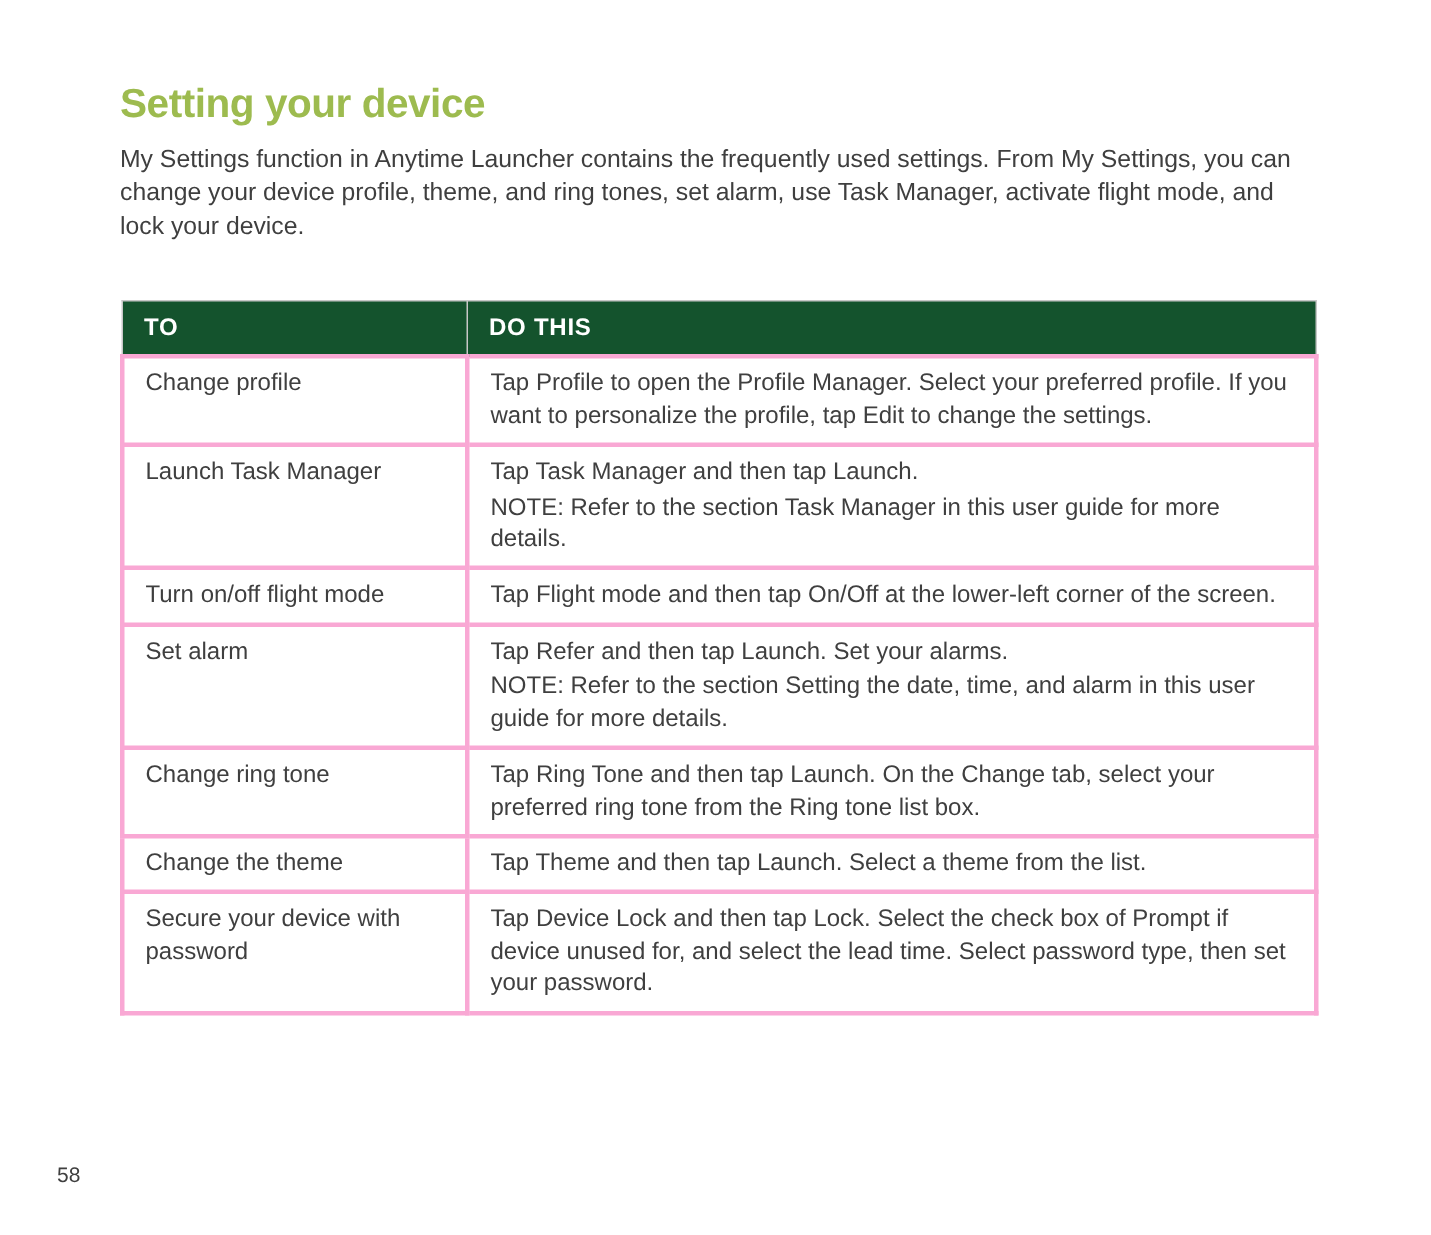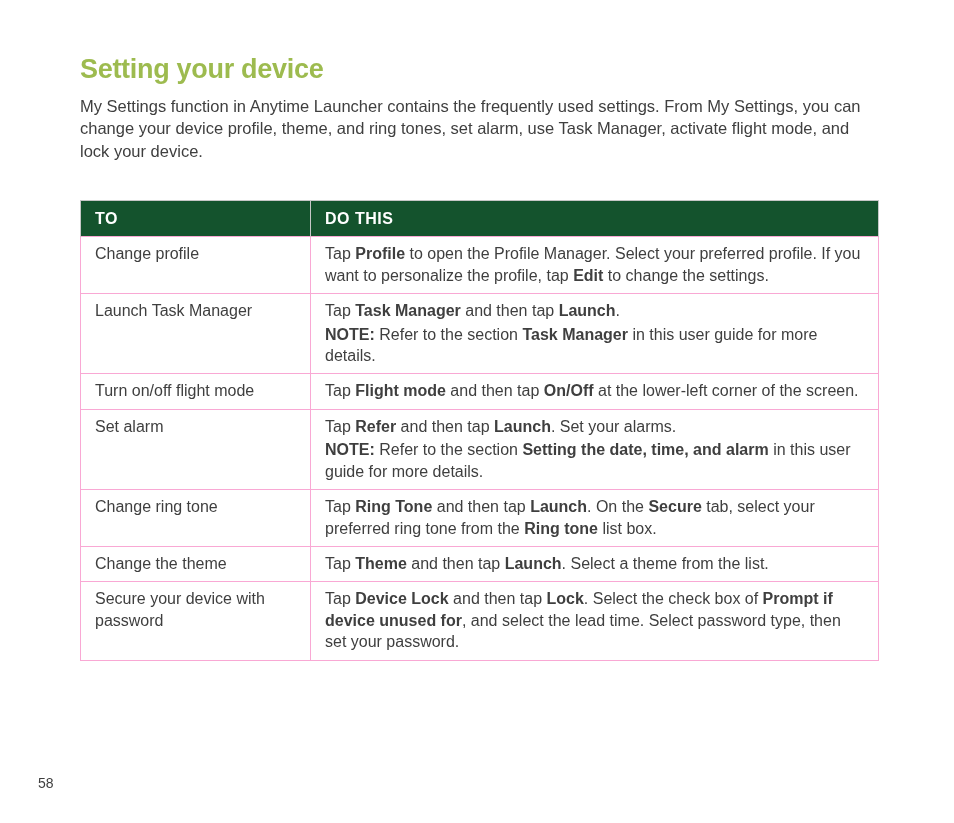--- a/index.html
+++ b/index.html
@@ -34,29 +34,29 @@
     background: #14532d;
     color: #ffffff;
     font-weight: bold;
     text-align: left;
     padding: 7px 14px 7px 14px;
     border: 1px solid #c7c7c7;
     border-bottom: none;
     letter-spacing: 0.5px;
   }
   table.settings td {
-    border: 1px solid #f9a8d4;
+    border: 3px solid #f9a8d4;
     padding: 6px 14px 7px 14px;
     vertical-align: top;
     color: #3f3f3f;
   }
   table.settings td.col-to {
     width: 230px;
   }
-  .bold { font-weight: bold; }
+  .bold { font-weight: normal; }
   .page-num {
     position: absolute;
     bottom: 32px;
     left: 38px;
     font-size: 14px;
     color: #3f3f3f;
   }
   .note-block { margin-top: 2px; }
 </style>
 </head>
@@ -108,21 +108,21 @@
         </div>
         <div class="note-block">
           <span class="bold">NOTE:</span><span> Refer to the section </span><span class="bold">Setting the date, time, and alarm</span><span> in this user guide for more details.</span>
         </div>
       </td>
     </tr>
 
     <tr>
       <td class="col-to">Change ring tone</td>
       <td>
-        <span>Tap </span><span class="bold">Ring Tone</span><span> and then tap </span><span class="bold">Launch</span><span>. On the </span><span class="bold">Secure</span><span> tab, select your preferred ring tone from the </span><span class="bold">Ring tone</span><span> list box.</span>
+        <span>Tap </span><span class="bold">Ring Tone</span><span> and then tap </span><span class="bold">Launch</span><span>. On the </span><span class="bold">Change</span><span> tab, select your preferred ring tone from the </span><span class="bold">Ring tone</span><span> list box.</span>
       </td>
     </tr>
 
     <tr>
       <td class="col-to">Change the theme</td>
       <td>
         <span>Tap </span><span class="bold">Theme</span><span> and then tap </span><span class="bold">Launch</span><span>. Select a theme from the list.</span>
       </td>
     </tr>
 

